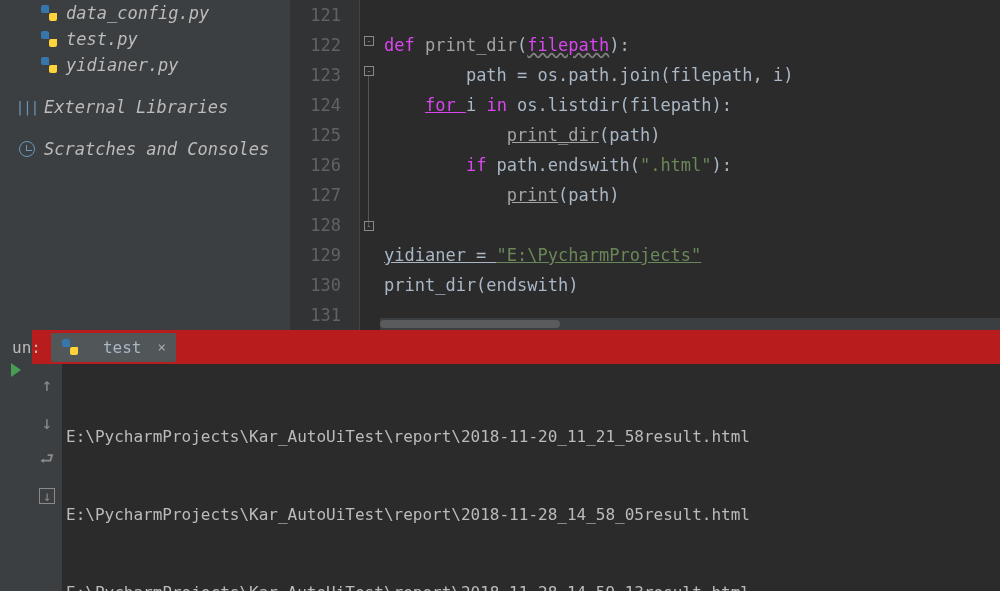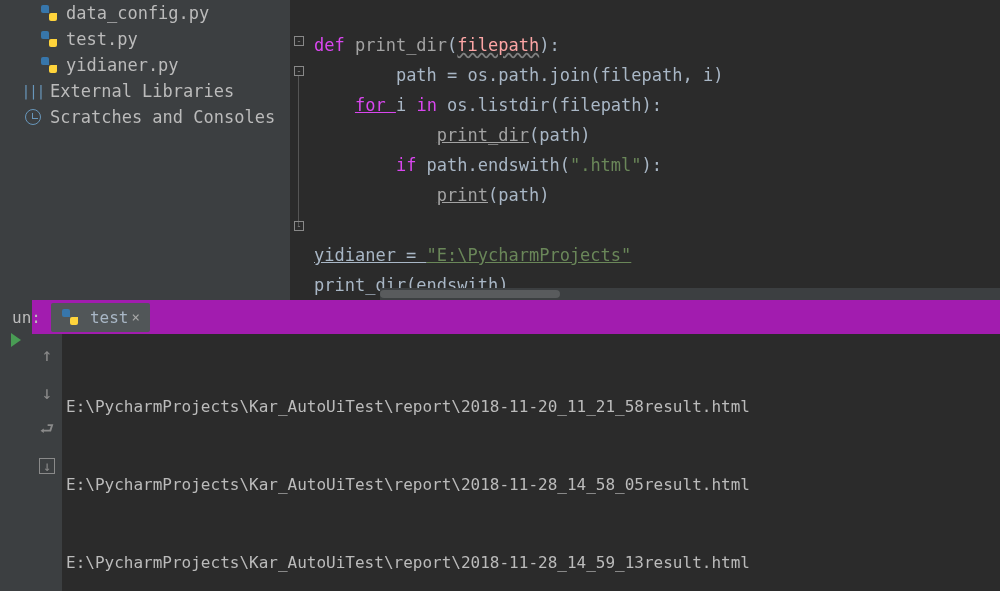--- a/index.html
+++ b/index.html
@@ -24,22 +24,23 @@
       padding-top: 0;
       overflow: hidden;
     }
     .tree-item {
       display: flex;
       align-items: center;
       padding: 3px 0 3px 40px;
       font-size: 17px;
       color: #bbbbbb;
       cursor: pointer;
-    }
-    .tree-item.less-indent { padding-left: 24px; }
+      font-style: italic;
+    }
+    .tree-item.less-indent { padding-left: 18px; margin-top: 16px; }
     .tree-icon {
       width: 18px;
       height: 18px;
       margin-right: 8px;
       display: inline-flex;
       align-items: center;
       justify-content: center;
     }
     .py-icon {
       width: 16px;
@@ -119,21 +120,21 @@
       width: 1px;
       background: #555;
     }
     .code {
       flex: 1;
       padding-left: 4px;
     }
     .code-line { height: 30px; line-height: 30px; white-space: pre; }
     .kw { color: #d946ef; }
     .fn { color: #a3a3a3; }
-    .param { color: #fca5a5; text-decoration: underline wavy #808080; }
+    .param { color: #d946ef; text-decoration: underline wavy #808080; }
     .str { color: #6a8759; }
     .underline { text-decoration: underline; }
     .scroll-h {
       height: 12px;
       background: #3c3f41;
       position: absolute;
       bottom: 0; left: 90px; right: 0;
     }
     .scroll-thumb {
       height: 8px;
@@ -179,32 +180,32 @@
     .wrap-icon::before { content: "⮐"; font-size: 16px; }
     .dl-icon::before { content: "↓"; font-size: 14px; }
     .dl-icon { border: 1px solid #8a8a8a; width: 16px; height: 16px; }
     .run-main {
       flex: 1;
       display: flex;
       flex-direction: column;
     }
     .run-tabs {
       height: 34px;
-      background: #a21caf;
+      background: #b91c1c;
       display: flex;
       align-items: center;
       padding-left: 8px;
     }
     .run-tab {
       display: flex;
       align-items: center;
       background: #515658;
       padding: 5px 10px;
       border-radius: 2px;
-      gap: 3px;
+      gap: 16px;
       font-size: 16px;
     }
     .tab-close {
       color: #aaa;
       cursor: pointer;
       font-size: 14px;
     }
     .run-side {
       width: 30px;
       background: #3c3f41;
@@ -258,20 +259,33 @@
     </div>
     <div class="tree-item less-indent">
       <span class="tree-icon">
           <span class="scratch-icon"></span>
         </span>
       <span>Scratches and Consoles</span>
     </div>
   </div>
 
   <div class="editor">
+    <div class="gutter">
+      <div class="gutter-line">121</div>
+      <div class="gutter-line">122</div>
+      <div class="gutter-line">123</div>
+      <div class="gutter-line">124</div>
+      <div class="gutter-line">125</div>
+      <div class="gutter-line">126</div>
+      <div class="gutter-line">127</div>
+      <div class="gutter-line">128</div>
+      <div class="gutter-line">129</div>
+      <div class="gutter-line">130</div>
+      <div class="gutter-line">131</div>
+    </div>
     <div class="fold-marks">
       <div class="fold-mark" style="top:36px;">-</div>
       <div class="fold-mark" style="top:66px;">-</div>
       <div class="vline" style="top:76px;height:150px;"></div>
       <div class="fold-mark" style="top:221px;">-</div>
     </div>
     <div class="code">
       <div class="code-line"></div>
       <div class="code-line"><span class="kw">def </span><span class="fn">print_dir</span><span>(</span><span class="param">filepath</span><span>):</span></div>
       <div class="code-line"><span>        </span><span>path = os.path.join(filepath, i)</span></div>

